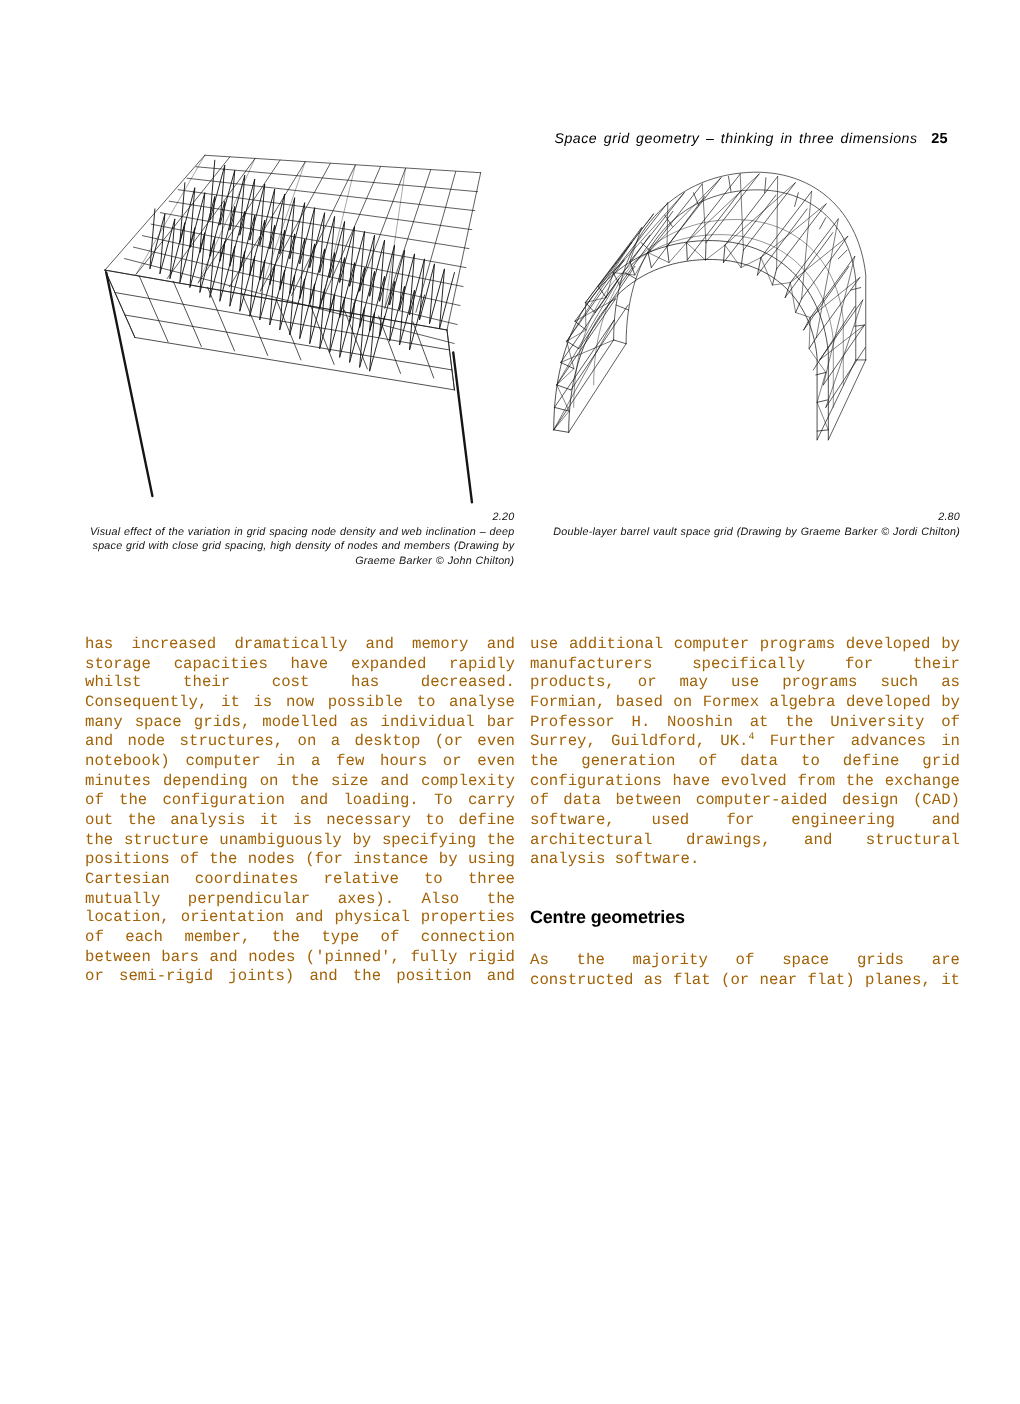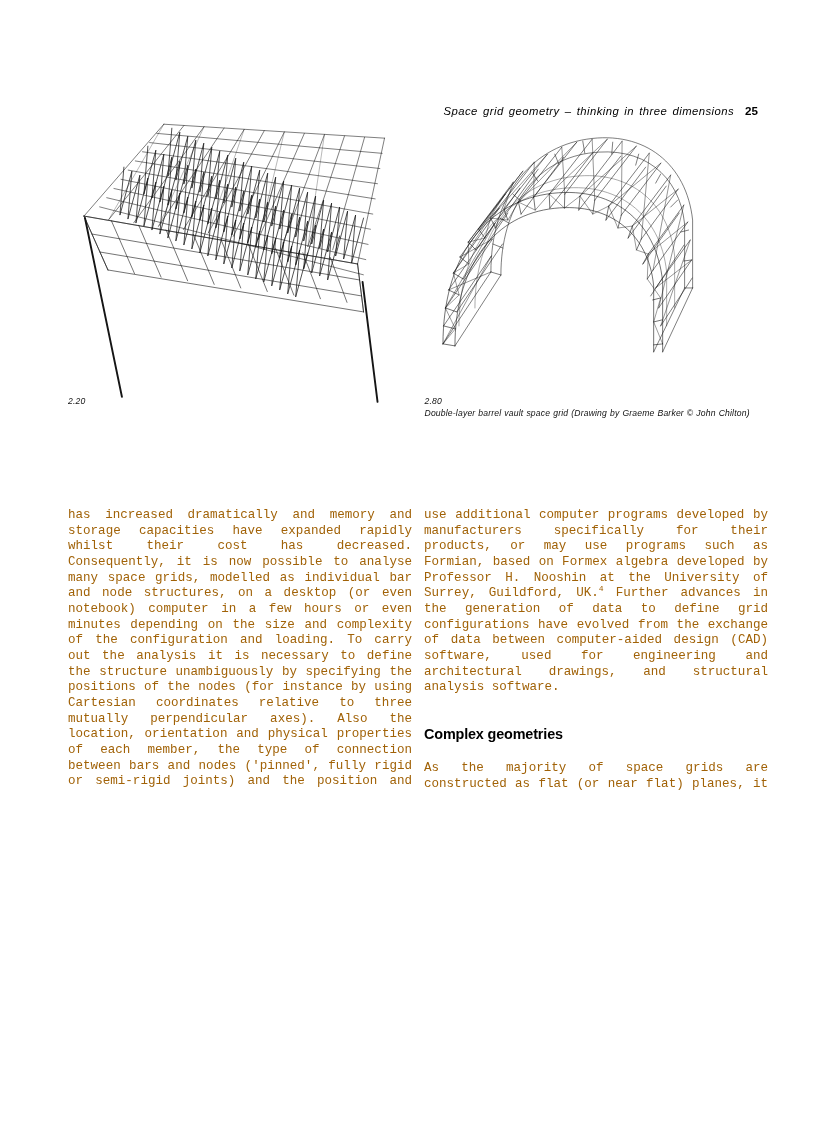--- a/index.html
+++ b/index.html
@@ -65,25 +65,26 @@
   }
   .figure-box svg {
     display: block;
     width: 100%;
     height: 100%;
   }
 
   
   .captions {
     position: absolute;
-    top: 396px;
+    top: 408px;
     left: 68px;
     width: 700px;
     display: flex;
     gap: 13px;
+    text-align: right;
   }
   .caption {
     width: 344px;
     font-style: italic;
     font-size: 8.6px;
     line-height: 11.7px;
     letter-spacing: 0.18px;
     word-spacing: 0.4px;
     color: #111;
   }
@@ -361,37 +362,38 @@
             <path d="M50,196 C50,124 86,74 144,65 C202,56 244,88 250,144 L250,196"></path>
           </g>
         </g>
       </svg>
     </div>
   </div>
 
   <div class="captions">
     <div class="caption">
       <span class="cap-num">2.20</span>
+      <span class="cap-text">Visual effect of the variation in grid spacing node density and web inclination – deep space grid with close grid spacing, high density of nodes and members (Drawing by Graeme Barker © John Chilton)</span>
     </div>
     <div class="caption">
       <span class="cap-num">2.80</span>
-      <span class="cap-text">Double-layer barrel vault space grid (Drawing by Graeme Barker © John Chilton)</span>
+      <span class="cap-text">Double-layer barrel vault space grid (Drawing by Graeme Barker © Jordi Chilton)</span>
     </div>
   </div>
 
   <div class="columns">
 
     <div class="col">
       <p>has increased dramatically and memory and storage capacities have expanded rapidly whilst their cost has decreased. Consequently, it is now possible to analyse many space grids, modelled as individual bar and node structures, on a desktop (or even notebook) computer in a few hours or even minutes depending on the size and complexity of the configuration and loading. To carry out the analysis it is necessary to define the structure unambiguously by specifying the positions of the nodes (for instance by using Cartesian coordinates relative to three mutually perpendicular axes). Also the location, orientation and physical properties of each member, the type of connection between bars and nodes ('pinned', fully rigid or semi-rigid joints) and the position and degree of restraint for each support must be stipulated. Subsequently, a series of load cases can be defined for the grid, including its self-weight, imposed loads such as cladding and installed services, the loads imposed in use such as floor loads, snow loads, wind loads and the effect of temperature changes. In fact, defining the disposition of the separate parts of a space grid – its configuration – is often the most time-consuming aspect of performing an analysis. However, space grid manufacturers usually have pre-processing computer programs, particular to their product, to automatically generate node coordinates, member lists and the description of which members are connected to which nodes, for simple grids.</p>
     </div>
 
     <div class="col">
       <p><span>use additional computer programs developed by manufacturers specifically for their products, or may use programs such as Formian, based on Formex algebra developed by Professor H. Nooshin at the University of Surrey, Guildford, UK.</span><sup class="fnref">4</sup><span> Further advances in the generation of data to define grid configurations have evolved from the exchange of data between computer-aided design (CAD) software, used for engineering and architectural drawings, and structural analysis software.</span></p>
 
       <div class="spacer-head-before"></div>
-      <h2 class="section-head">Complex geometries</h2>
+      <h2 class="section-head">Centre geometries</h2>
       <div class="spacer-head-after"></div>
 
       <p>As the majority of space grids are constructed as flat (or near flat) planes, it is sometimes assumed that they may only be used in such circumstances. However, space grids are not limited to planar surfaces and more complex geometries such as barrel vaults, domes, hyperbolic paraboloids or even free-form surfaces may be generated. These are usually formed from two parallel single- or double-curved surfaces, which define the upper and lower chord layers, separated by a constant dimension. If required, the two curved surfaces can be different, so that the distance between the upper and lower chord layers varies across the space grid. Figures 2.21 shows a space grid barrel vault and Figure 2.22 (a) and (b) show the plan and three-dimensional view of the space grid roof of the Anoeta Stadium, San Sebastián, Spain. Some built examples are described in Chapter 5 (for example, the Sant Jordi Sports Palace, Palafolls Sports Hall and Bentall Centre).</p>
     </div>
   </div>
 
 </div>
 
 </body></html>

